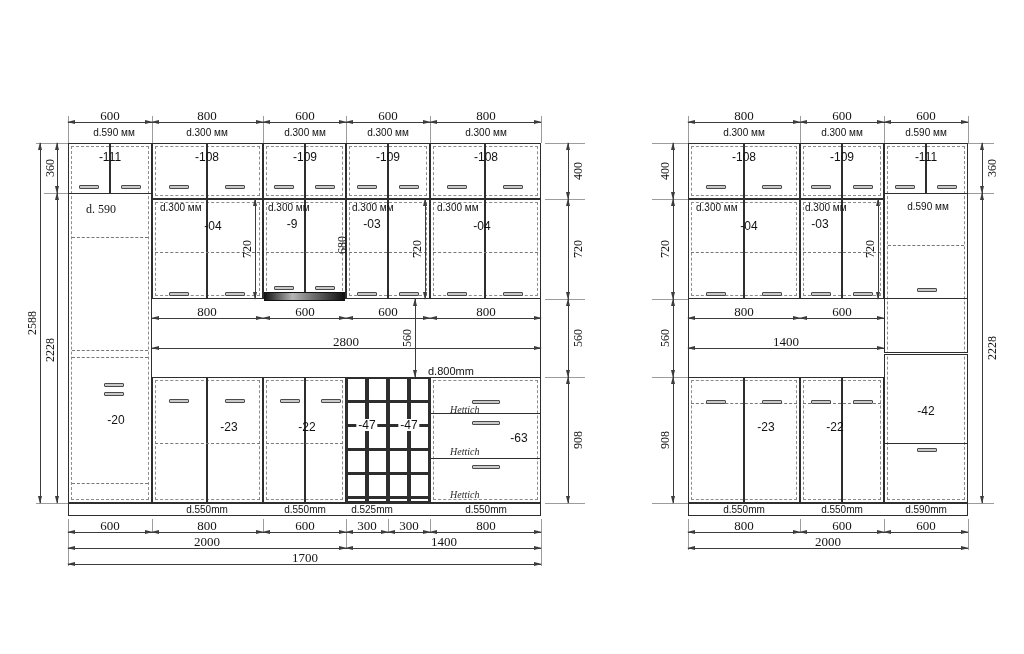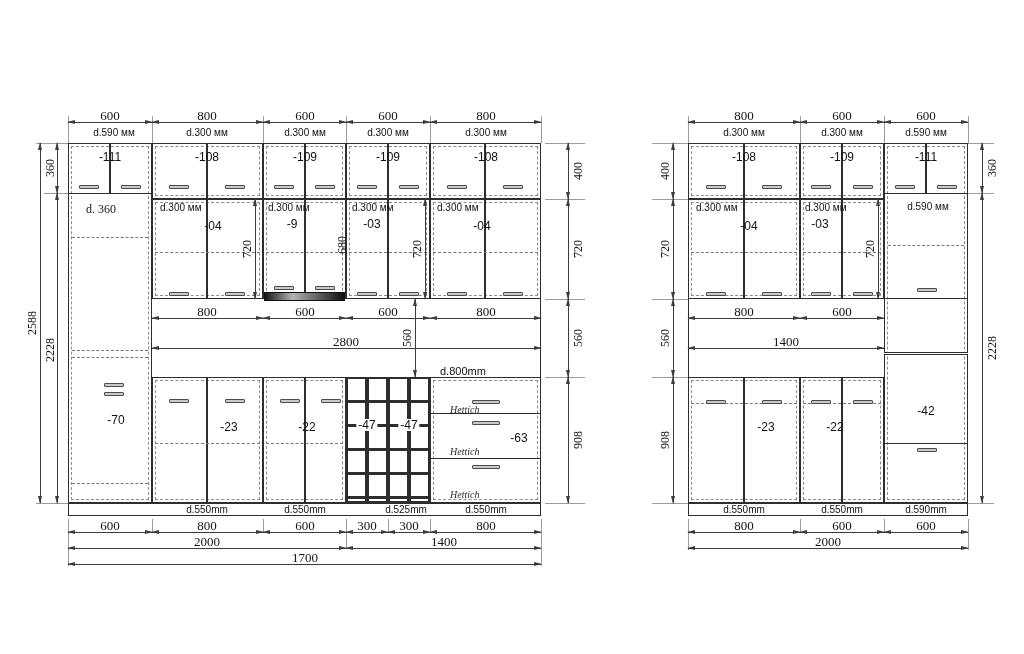--- a/index.html
+++ b/index.html
@@ -71,27 +71,27 @@
   <span class="dlab" style="left:305px;top:128px">d.300 мм</span>
   <span class="dlab" style="left:388px;top:128px">d.300 мм</span>
   <span class="dlab" style="left:486px;top:128px">d.300 мм</span>
 
   <div class="cab" style="left:68px;top:143px;width:84px;height:360px"></div>
   <div class="hl" style="left:68px;top:193px;width:84px"></div>
   <div class="divider" style="left:109px;top:143px;height:50px"></div>
   <div class="handle" style="left:79px;top:185px"></div>
   <div class="handle" style="left:121px;top:185px"></div>
   <span class="code" style="left:110px;top:151px">-111</span>
-  <span class="dserif" style="left:86px;top:202px">d. 360</span>
+  <span class="dserif" style="left:86px;top:202px">d. 590</span>
   <div class="shelf" style="left:72px;top:237px;width:76px"></div>
   <div class="shelf" style="left:72px;top:350px;width:76px"></div>
   <div class="shelf" style="left:72px;top:357px;width:76px"></div>
   <div class="handle" style="left:104px;top:383px"></div>
   <div class="handle" style="left:104px;top:392px"></div>
-  <span class="code" style="left:116px;top:414px">-70</span>
+  <span class="code" style="left:116px;top:414px">-20</span>
   <div class="shelf" style="left:72px;top:483px;width:76px"></div>
   <div class="plinth" style="left:82px;top:505px;width:65px;height:9px"></div>
 
   <div class="cab" style="left:152px;top:143px;width:111px;height:56px"></div>
   <div class="divider" style="left:206px;top:143px;height:56px"></div>
   <div class="handle" style="left:169px;top:185px"></div>
   <div class="handle" style="left:225px;top:185px"></div>
   <span class="code" style="left:207px;top:151px">-108</span>
 
   <div class="cab" style="left:263px;top:143px;width:83px;height:56px"></div>
@@ -157,21 +157,21 @@
   <div class="hdim" style="left:346px;top:318px;width:84px"></div>
   <div class="hdim" style="left:430px;top:318px;width:111px"></div>
   <span class="htxt" style="left:207px;top:305px">800</span>
   <span class="htxt" style="left:305px;top:305px">600</span>
   <span class="htxt" style="left:388px;top:305px">600</span>
   <span class="htxt" style="left:486px;top:305px">800</span>
   <div class="hdim" style="left:152px;top:348px;width:389px"></div>
   <span class="htxt" style="left:346px;top:335px">2800</span>
   <div class="vdim" style="left:415px;top:299px;height:78px"></div>
   <span class="vtxt" style="left:401px;top:338px">560</span>
-  <span class="dlab la" style="left:440px;top:366px;font-size:11px">d.800mm</span>
+  <span class="dlab la" style="left:428px;top:366px;font-size:11px">d.800mm</span>
 
   <div class="tickh" style="left:36px;top:143px;width:32px"></div>
   <div class="tickh" style="left:44px;top:193px;width:24px"></div>
   <div class="tickh" style="left:36px;top:503px;width:32px"></div>
   <div class="vdim" style="left:40px;top:143px;height:360px"></div>
   <span class="vtxt" style="left:26px;top:323px">2588</span>
   <div class="vdim" style="left:57px;top:143px;height:50px"></div>
   <span class="vtxt" style="left:44px;top:168px">360</span>
   <div class="vdim" style="left:57px;top:193px;height:310px"></div>
   <span class="vtxt" style="left:44px;top:350px">2228</span>
@@ -216,21 +216,21 @@
   <div class="handle wide" style="left:472px;top:421px"></div>
   <div class="handle wide" style="left:472px;top:465px"></div>
   <span class="het" style="left:450px;top:404px">Hettich</span>
   <span class="het" style="left:450px;top:446px">Hettich</span>
   <span class="het" style="left:450px;top:489px">Hettich</span>
   <span class="code" style="left:519px;top:432px">-63</span>
 
   <div class="strip" style="left:68px;top:503px;width:473px;height:13px"></div>
   <span class="dlab" style="left:207px;top:505px">d.550mm</span>
   <span class="dlab" style="left:305px;top:505px">d.550mm</span>
-  <span class="dlab" style="left:406px;top:505px">d.525mm</span>
+  <span class="dlab" style="left:372px;top:505px">d.525mm</span>
   <span class="dlab" style="left:486px;top:505px">d.550mm</span>
 
   <div class="tickv" style="left:68px;top:519px;height:47px"></div>
   <div class="tickv" style="left:152px;top:519px;height:14px"></div>
   <div class="tickv" style="left:263px;top:519px;height:14px"></div>
   <div class="tickv" style="left:346px;top:519px;height:30px"></div>
   <div class="tickv" style="left:388px;top:519px;height:14px"></div>
   <div class="tickv" style="left:430px;top:519px;height:14px"></div>
   <div class="tickv" style="left:541px;top:519px;height:47px"></div>
   <div class="hdim" style="left:68px;top:532px;width:84px"></div>

